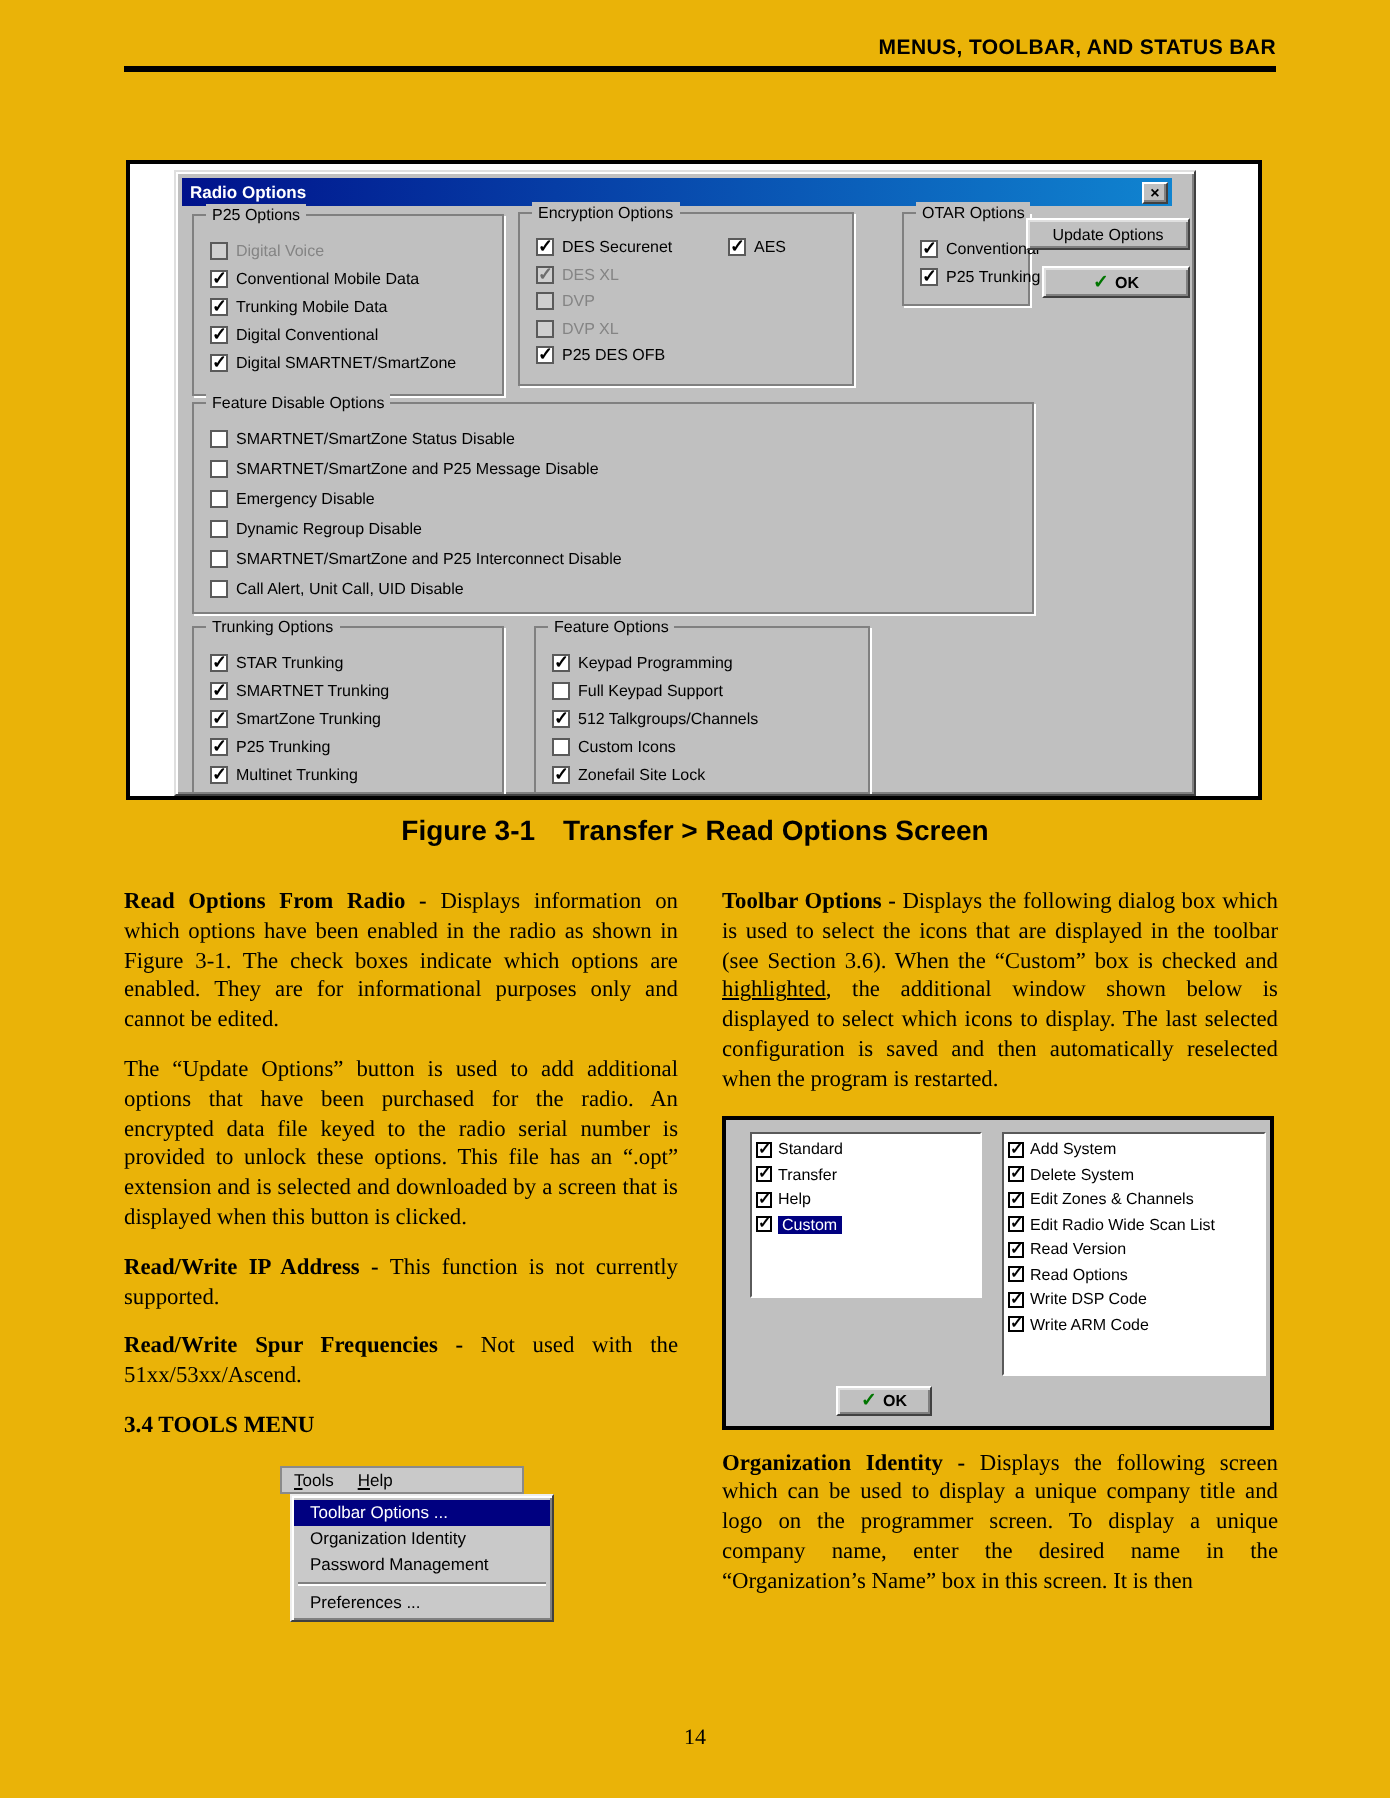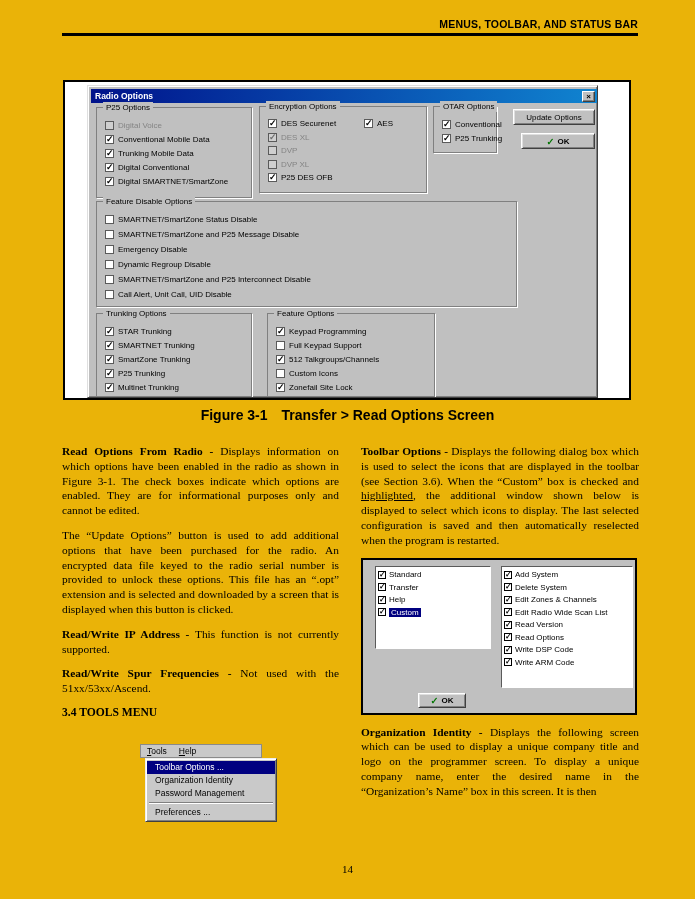--- a/index.html
+++ b/index.html
@@ -15,21 +15,21 @@
   
   .fig-frame{border:2px solid #000;background:#fff}
   .main-frame{position:absolute;top:80px;left:63px;width:568px;height:320px;overflow:hidden}
 
   
   .dialog{position:absolute;left:22px;top:3px;width:511px;height:313px;
     background:var(--dialog-bg,#c0c0c0);
     border:1px solid;border-color:#dfdfdf #404040 #404040 #dfdfdf;
     box-shadow:inset 1px 1px 0 #fff,inset -1px -1px 0 #808080;
     overflow:hidden;font-family:"Liberation Sans",sans-serif;font-size:8px}
-  .titlebar{position:absolute;left:3px;top:3px;right:0;height:14px;
+  .titlebar{position:absolute;left:3px;top:3px;right:11px;height:14px;
     background:linear-gradient(90deg,var(--titlebar-start,#000080),var(--titlebar-end,#1084d0));
     display:flex;align-items:center;padding:0 2px 0 4px}
   .titlebar-title{color:#fff;font-weight:bold;font-size:8.5px;flex:1;white-space:nowrap}
   .win-btn{width:13px;height:11px;background:#c0c0c0;border:1px solid;
     border-color:#fff #404040 #404040 #fff;box-shadow:inset -1px -1px 0 #808080;
     font-size:8px;line-height:9px;text-align:center;font-weight:bold;flex:none}
 
   .groupbox{position:absolute;border:1px solid #808080;box-shadow:1px 1px 0 #fff;overflow:visible}
   .legend{position:absolute;top:-6px;left:6px;background:var(--dialog-bg,#c0c0c0);
     padding:0 3px;font-size:8px;line-height:11px;white-space:nowrap}
@@ -62,21 +62,21 @@
   .cap-title{margin-left:14px}
 
   
   .columns{position:absolute;top:444px;left:62px;width:577px;display:flex;gap:22px}
   .col{font-size:11.4px;line-height:14.8px;text-align:justify}
   .col.left{width:277px}
   .col.right{width:278px}
   .para{margin-bottom:10px}
   .seg-b{font-weight:bold}
   .seg-u{text-decoration:underline}
-  .section-heading{font-weight:bold;font-size:11.6px;margin:6px 0 23px;text-align:left}
+  .section-heading{font-weight:bold;font-size:11.6px;margin:6px 0 12px;text-align:left}
 
   
   .menu-shot{margin-left:78px;width:122px;font-family:"Liberation Sans",sans-serif;
     font-size:8.5px;text-align:left;line-height:normal}
   .menubar{height:14px;background:#c9c9c9;border:1px solid #8a8a8a;display:flex;align-items:center}
   .mb-item{display:inline-block;padding:0 6px}
   .menu-dropdown{margin-left:5px;width:132px;background:#c9c9c9;
     border:1px solid;border-color:#eee #404040 #404040 #eee;
     box-shadow:inset 1px 1px 0 #fff,inset -1px -1px 0 #808080;padding:2px 1px}
   .menu-item{height:13px;line-height:13px;padding-left:8px;white-space:nowrap}
@@ -167,21 +167,21 @@
             </div>
           <div class="cb-list">
               <div class="cb-row">
                 <span class="cb">✓</span>
                 <span class="cb-label">AES</span>
               </div>
             </div>
         </div>
       </div>
 
-      <div class="groupbox" style="left:345px;top:20px;width:64px;height:47px">
+      <div class="groupbox" style="left:363px;top:20px;width:64px;height:47px">
         <span class="legend">OTAR Options</span>
         <div class="cb-list">
             <div class="cb-row">
               <span class="cb">✓</span>
               <span class="cb-label">Conventional</span>
             </div>
             <div class="cb-row">
               <span class="cb">✓</span>
               <span class="cb-label">P25 Trunking</span>
             </div>

